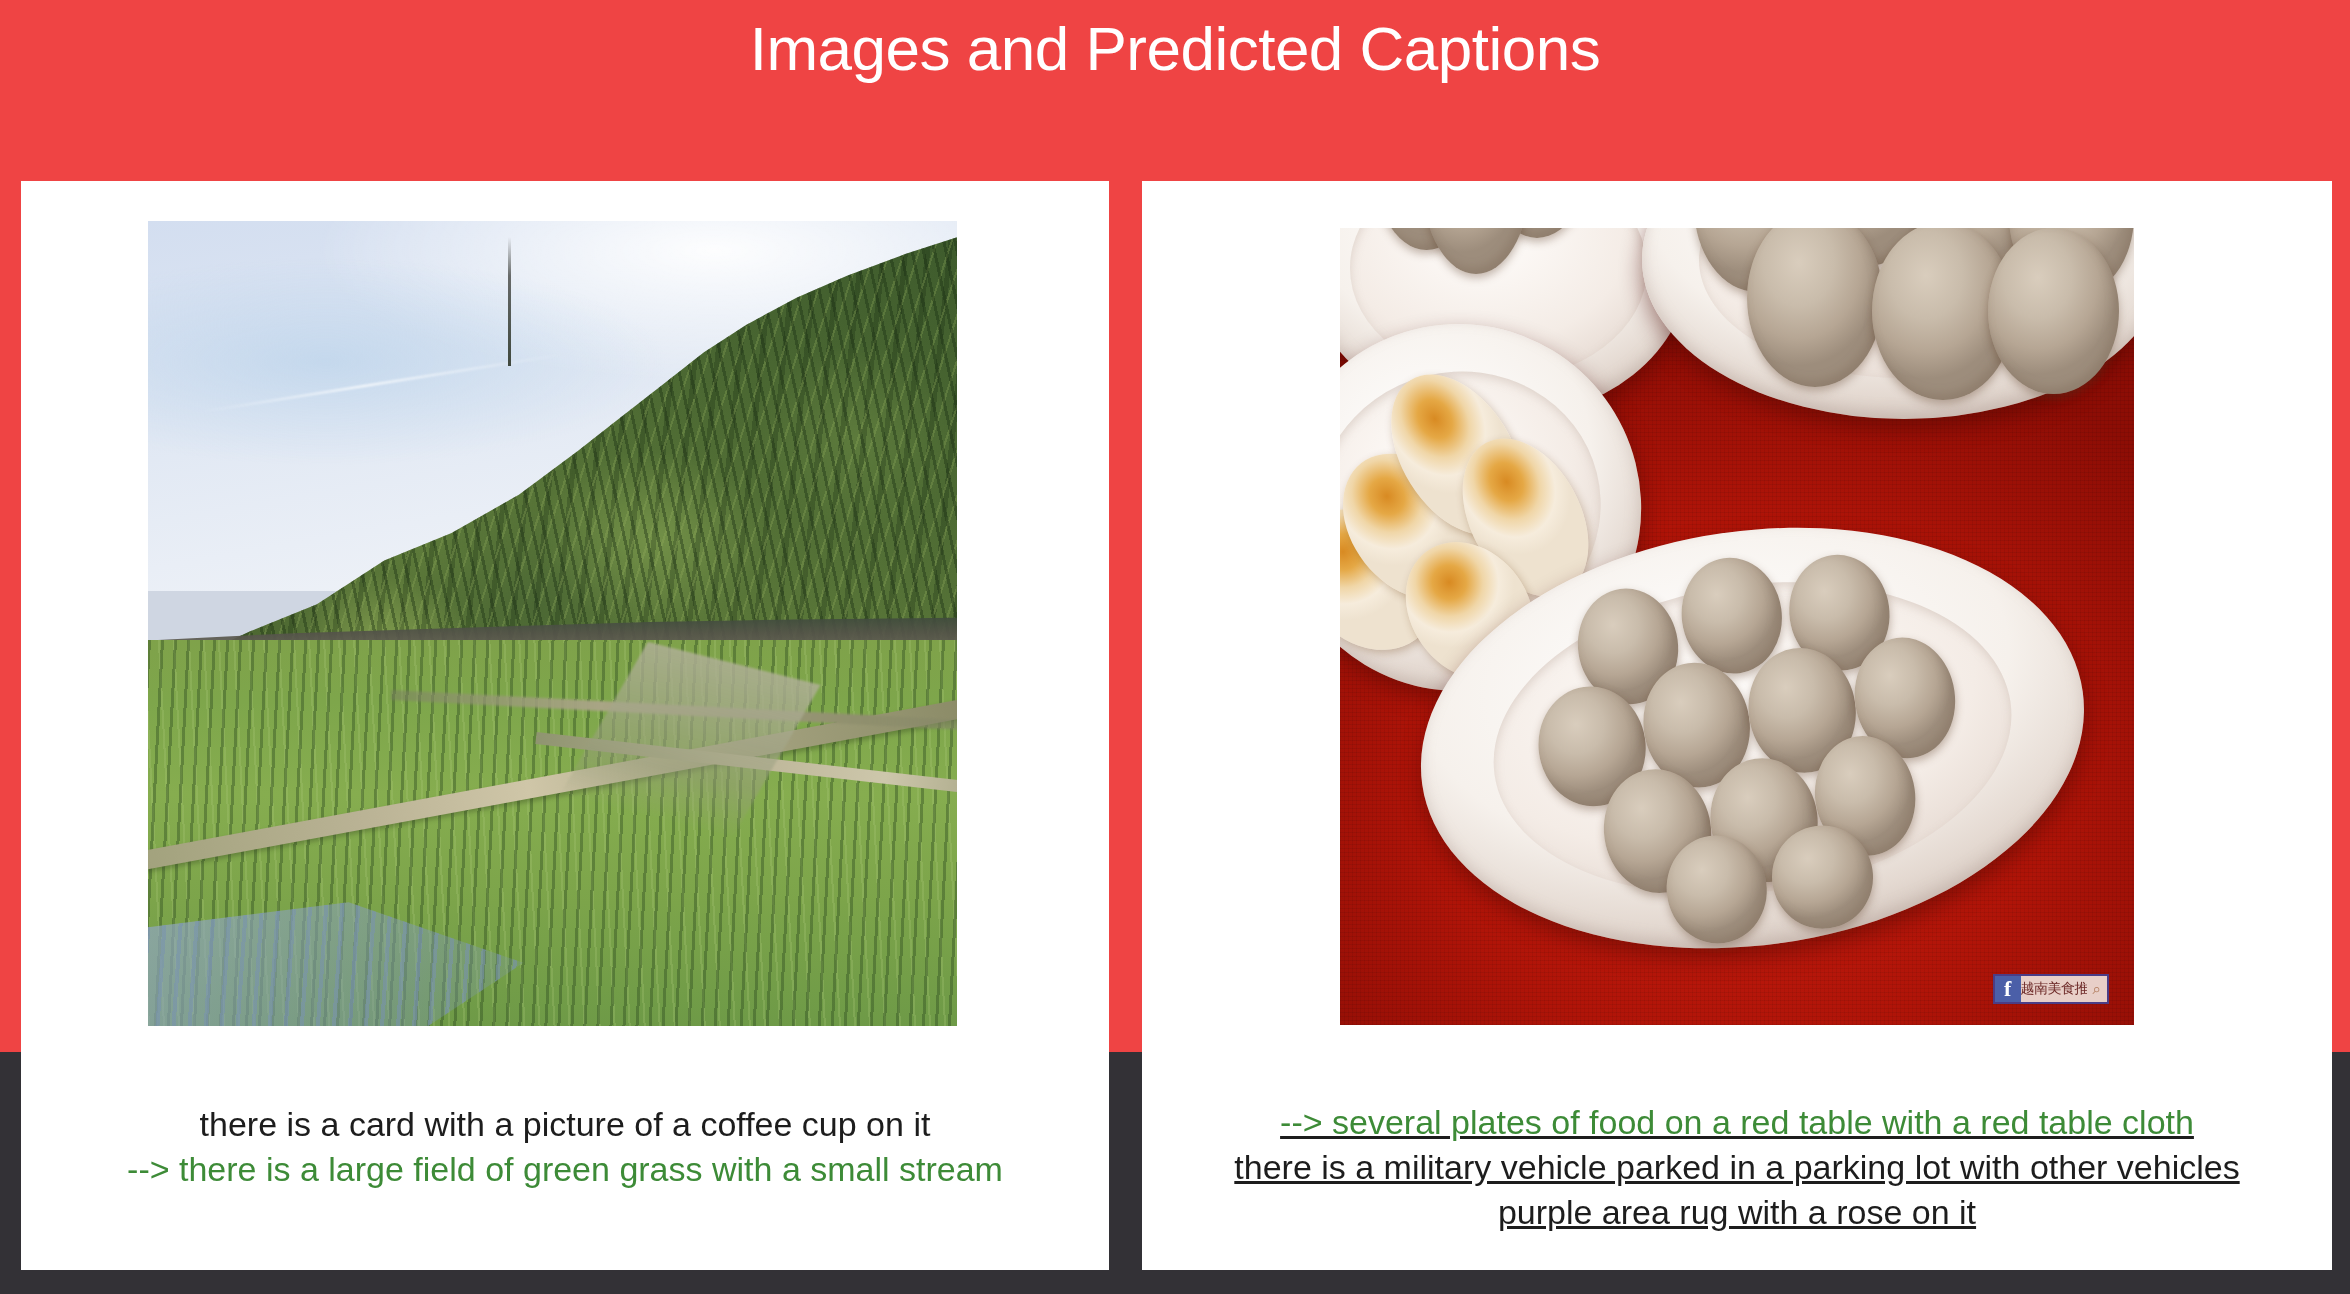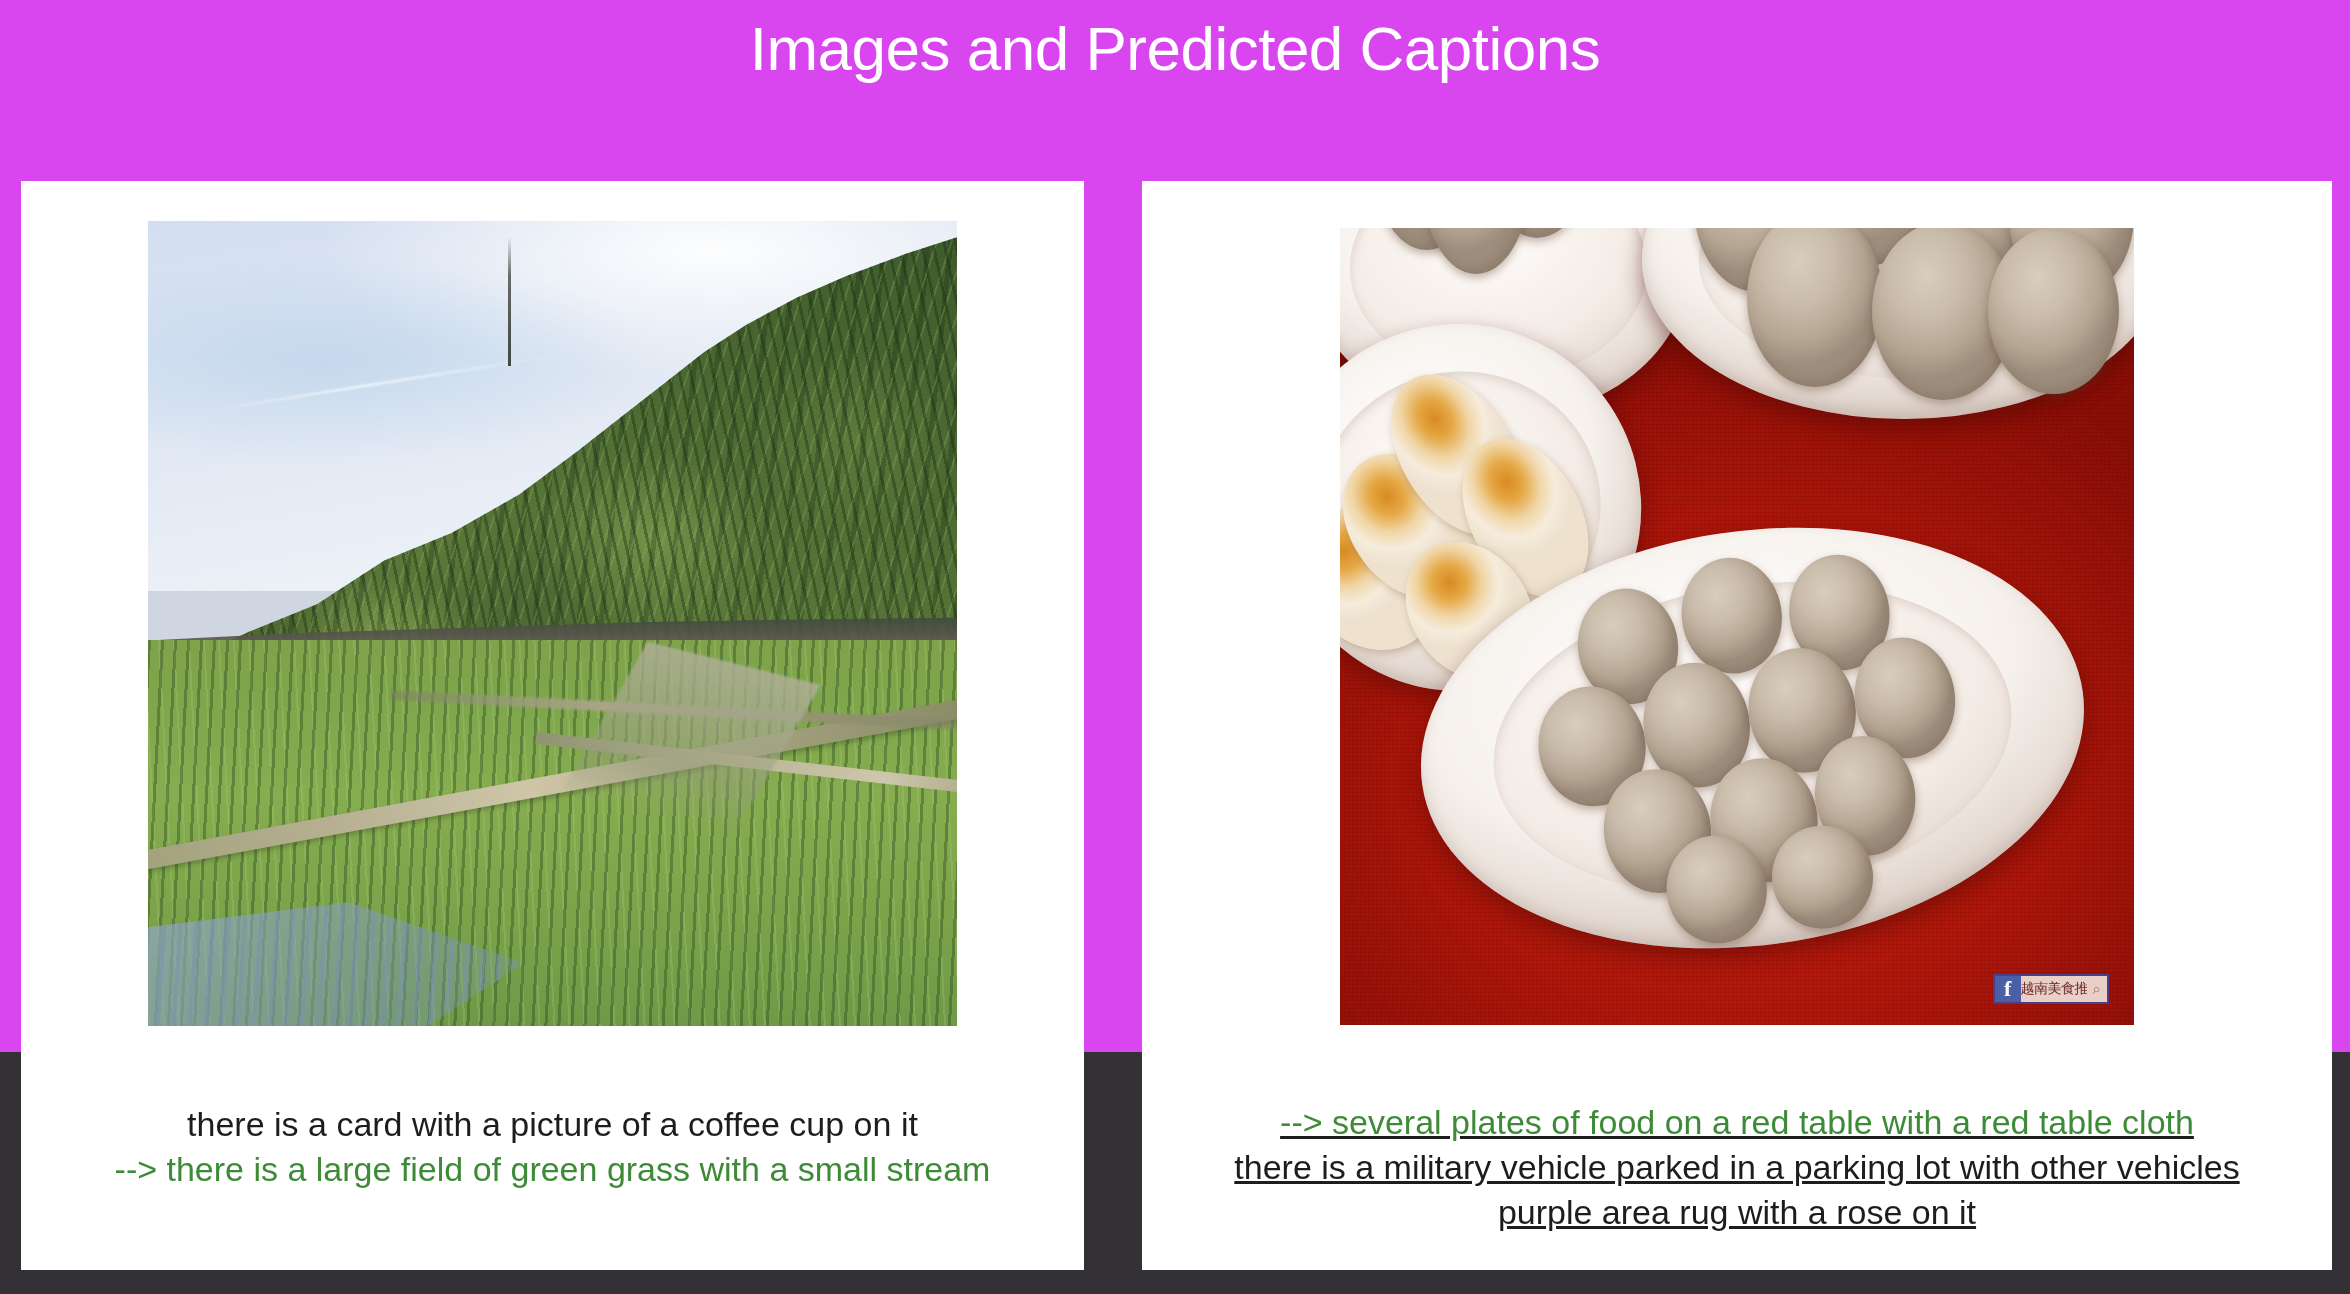--- a/index.html
+++ b/index.html
@@ -11,21 +11,21 @@
     width: 2350px;
     height: 1294px;
     overflow: hidden;
     font-family: "Liberation Sans", sans-serif;
   }
 
   #app {
     position: relative;
     width: 2350px;
     height: 1052px;
-    background: #d946ef;
+    background: #ef4444;
   }
 
   
   .page-title {
     position: absolute;
     left: 0;
     top: 18px;
     width: 2350px;
     text-align: center;
     color: #ffffff;
@@ -35,21 +35,21 @@
     line-height: 1;
     white-space: nowrap;
   }
 
   
   .panel {
     position: absolute;
     background: #ffffff;
     overflow: hidden;
   }
-  .panel-left  { left: 21px;   top: 181px; width: 1063px; height: 1089px; }
+  .panel-left  { left: 21px;   top: 181px; width: 1063px; height: 1089px; padding-left: 25px; }
   .panel-right { left: 1142px; top: 181px; width: 1190px; height: 1089px; }
 
   .photo-frame {
     position: absolute;
     overflow: hidden;
     background: #cfd6e2;
   }
   .photo-left  { left: 127px; top: 40px; width: 809px; height: 805px; }
   .photo-right { left: 198px; top: 47px; width: 794px; height: 797px; }
 

